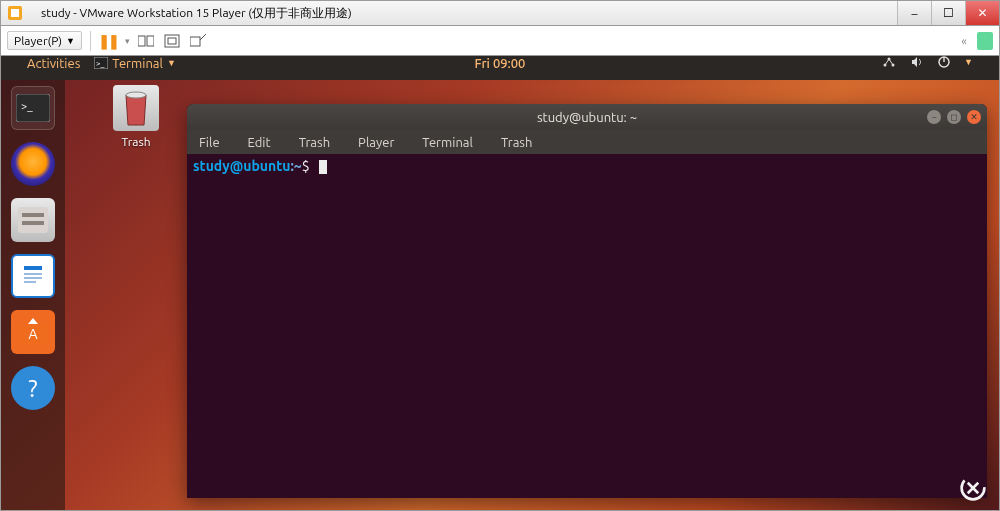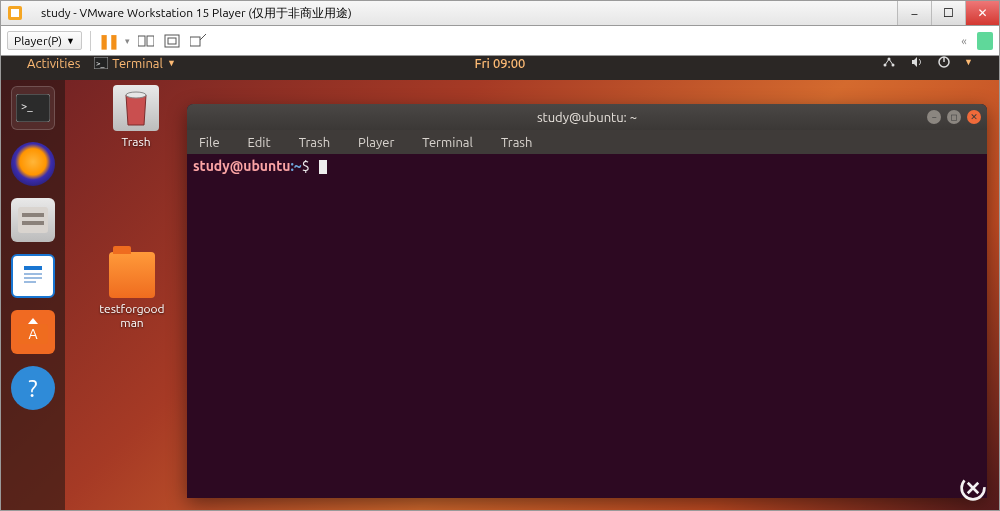--- a/index.html
+++ b/index.html
@@ -54,21 +54,21 @@
 
   
   .termwin { position:absolute; left:186px; top:48px; right:12px; bottom:12px; background:#2e0a20; border-radius:6px 6px 0 0; box-shadow:0 6px 20px rgba(0,0,0,.45); display:flex; flex-direction:column; overflow:hidden;}
   .term-title { height:26px; background:linear-gradient(#4a4745,#3b3836); color:#e7e2dc; display:flex; align-items:center; position:relative; font-size:13px;}
   .term-title .txt { position:absolute; left:50%; transform:translateX(-50%); }
   .term-ctrl { position:absolute; right:6px; display:flex; gap:6px; }
   .tc { width:14px; height:14px; border-radius:50%; display:flex; align-items:center; justify-content:center; font-size:9px; color:#3a3a3a;}
   .tc.min{background:#8b8680;} .tc.max{background:#8b8680;} .tc.close{background:#ef6a3a;}
   .term-menu { height:24px; background:#3f3b39; color:#d9d4cf; display:flex; align-items:center; gap:28px; padding:0 12px; font-size:13px;}
   .term-body { flex:1; background:#2d0922; color:#eee; font-family:"Ubuntu Mono","Consolas",monospace; font-size:14px; padding:4px 6px; position:relative;}
-  .prompt-user { color:#fca5a5; font-weight:bold;margin-top:36px;}
+  .prompt-user { color:#0ea5e9; font-weight:bold;margin-top:36px;}
   .prompt-path { color:#6fa8dc; font-weight:bold;}
   .prompt-dollar { color:#eee; }
   .cursor { display:inline-block; width:8px; height:14px; background:#eee; vertical-align:middle; margin-left:2px;}
 
   
   .watermark { position:absolute; right:12px; bottom:8px; color:#fff; font-size:16px; display:flex; align-items:center; gap:6px; opacity:.95; font-weight:500;}
   .watermark .sub { font-size:8px; letter-spacing:1px; display:block; opacity:.8;}
   .wm-logo { width:28px; height:28px; }
 
   svg { display:block; }
@@ -200,26 +200,20 @@
 
   <div class="desk-icon trash">
     <div class="glyph">
       <svg width="30" height="38">
           <path d="M5 6h20l-2 30H7z" fill="#c94f4f" stroke="#7a2c2c"></path>
           <ellipse cx="15" cy="6" rx="10" ry="3" fill="#e6e6e6" stroke="#888"></ellipse>
         </svg>
     </div>
     <div>Trash</div>
   </div>
-  <div class="desk-icon folder">
-    <div class="glyph" style="position:relative">
-      <div class="folder-tab"></div>
-    </div>
-    <div style="word-break:break-all; line-height:1.15;">testforgoodman</div>
-  </div>
 
   <div class="termwin">
     <div class="term-title">
       <span class="txt">study@ubuntu: ~</span>
       <div class="term-ctrl">
         <div class="tc min">−</div>
         <div class="tc max">◻</div>
         <div class="tc close">✕</div>
       </div>
     </div>

